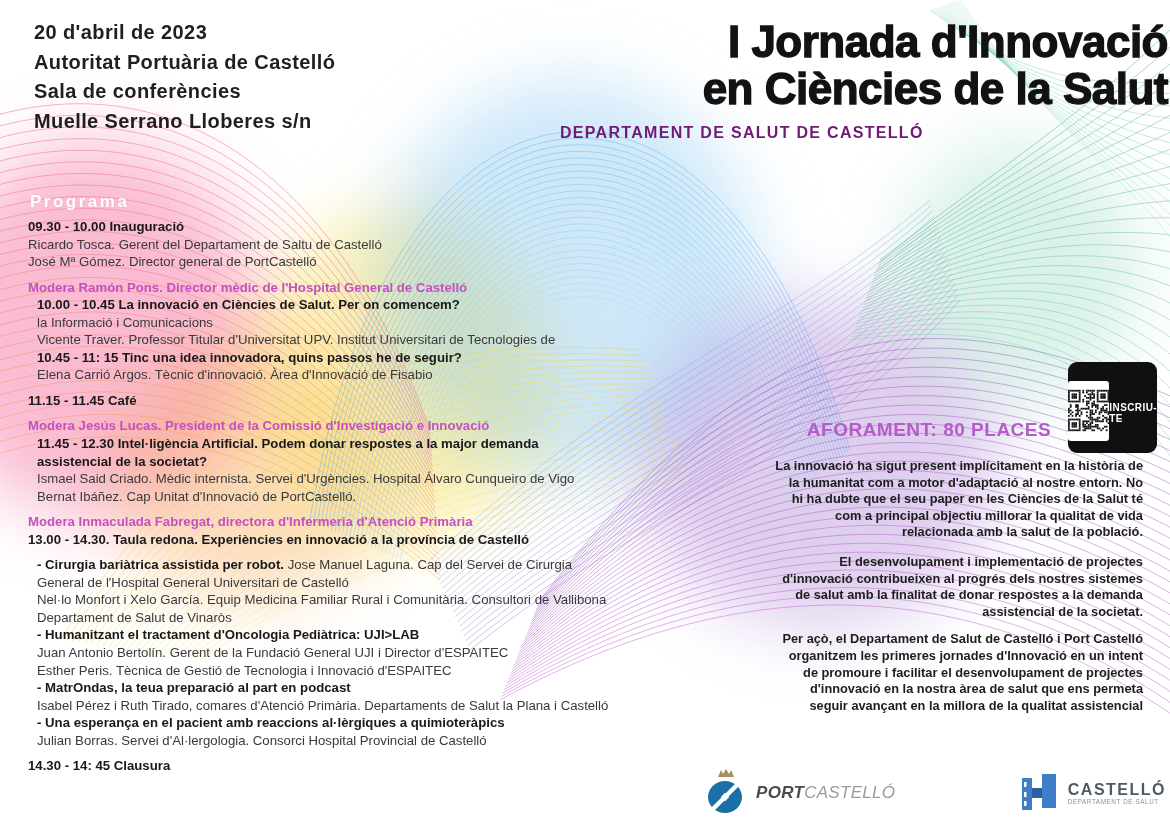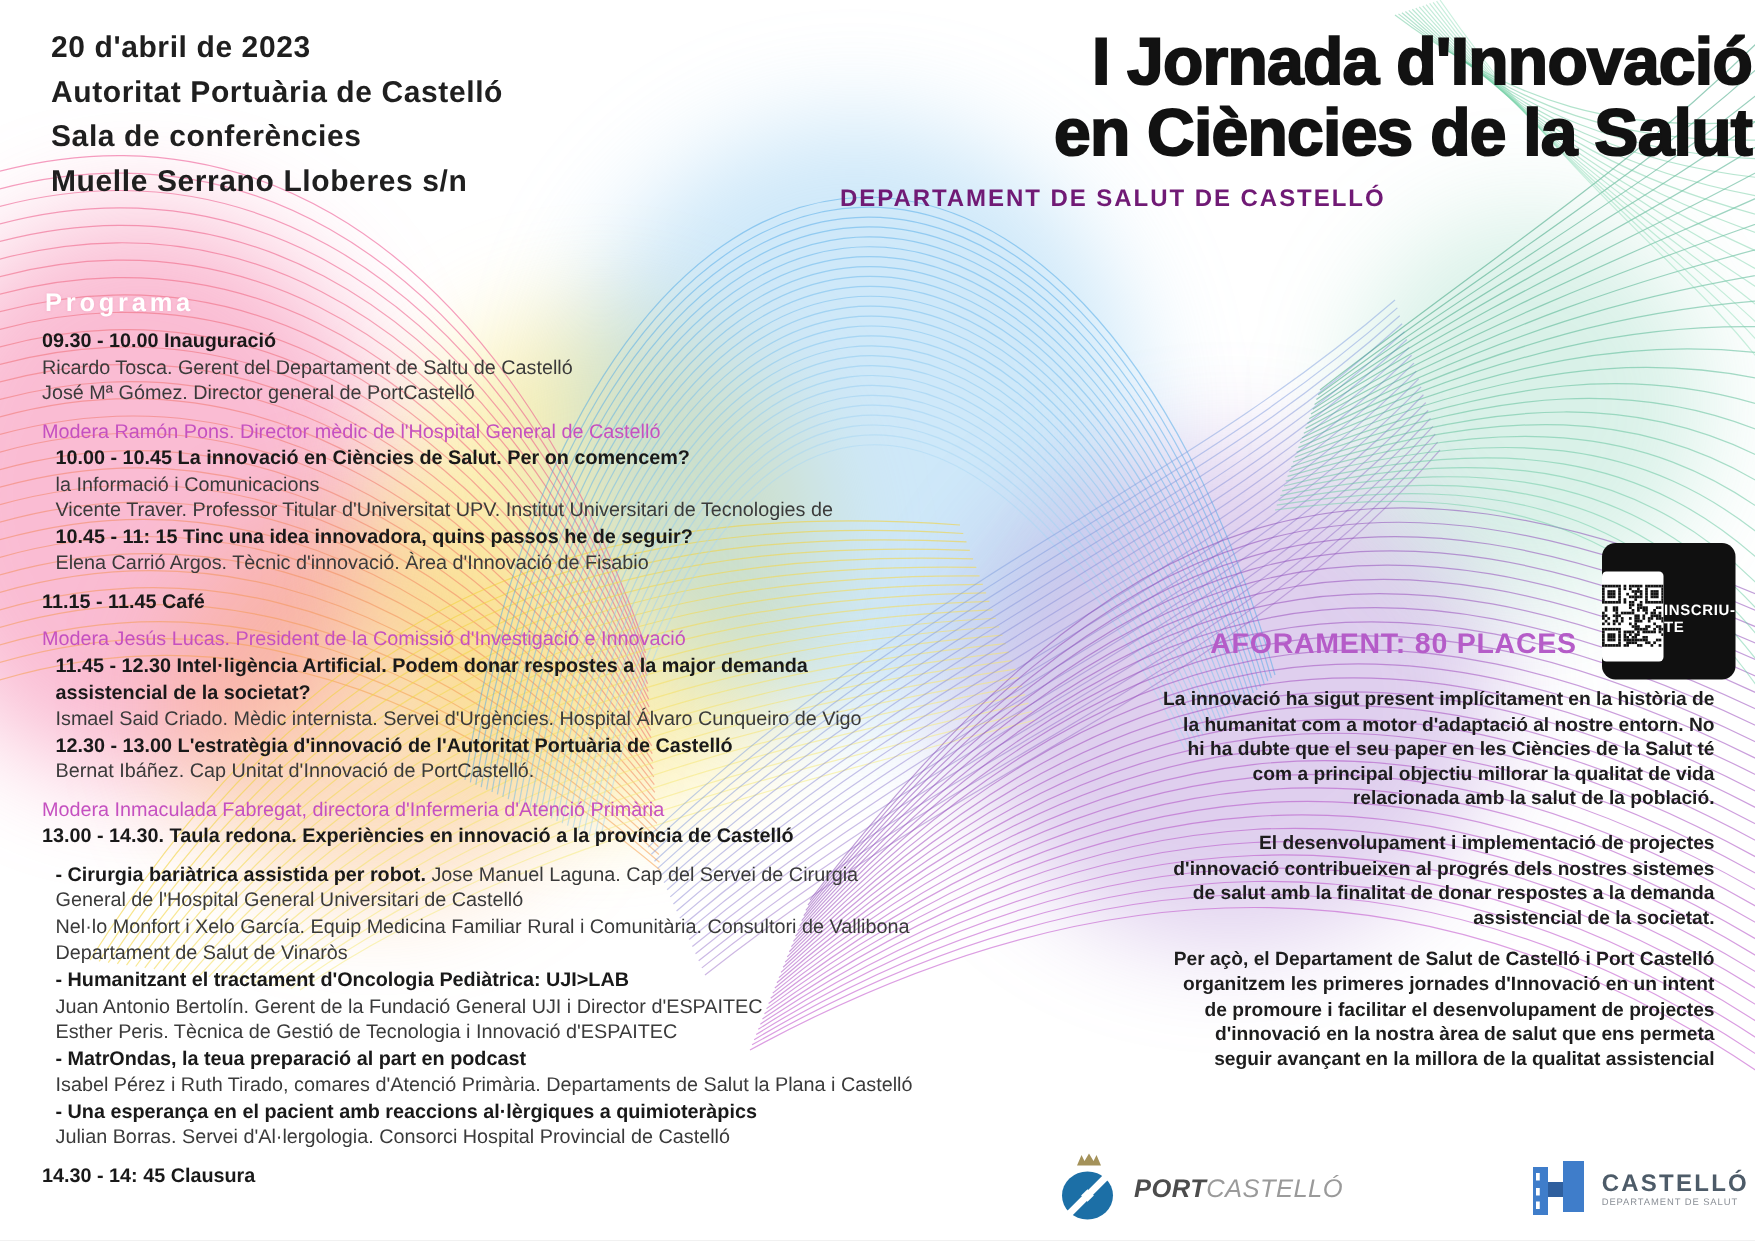--- a/index.html
+++ b/index.html
@@ -20,21 +20,21 @@
   .subtitle{left:560px;top:124px;width:603px;text-align:left;font-size:16px;font-weight:bold;
             letter-spacing:1.3px;color:#701a75;}
 
   
   .programa-heading{left:30px;top:192px;font-size:17px;font-weight:bold;color:#ffffff;
                     letter-spacing:2.5px;text-shadow:0 0 2px rgba(235,120,170,.35);}
   .program-list{left:28px;top:218px;width:706px;}
   .pl{font-size:13.2px;line-height:17.55px;white-space:nowrap;}
   .pl.time{font-weight:bold;color:#191919;}
   .pl.speaker{font-weight:normal;color:#3a3a3a;}
-  .pl.moderator{font-weight:normal;color:#c550c0;}
+  .pl.moderator{font-weight:bold;color:#c550c0;}
   .pl.mixed{color:#3a3a3a;}
   .pl.mixed b{color:#191919;}
   .pl.gap{margin-top:8px;}
   .pl.ind{padding-left:9px;}
 
   
   .capacity{left:795px;top:419px;width:268px;text-align:center;font-size:19px;font-weight:bold;
             letter-spacing:.5px;color:#b55cc8;}
   .qr-frame{left:1068px;top:362px;width:89px;height:91px;background:#101010;border-radius:9px;
             display:flex;flex-direction:row;align-items:center;padding-top:6px;box-sizing:border-box;}
@@ -265,21 +265,20 @@
       <div class="pl time ind">10.00 - 10.45 La innovació en Ciències de Salut. Per on comencem?</div>
       <div class="pl speaker ind">la Informació i Comunicacions</div>
       <div class="pl speaker ind">Vicente Traver. Professor Titular d'Universitat UPV. Institut Universitari de Tecnologies de</div>
       <div class="pl time ind">10.45 - 11: 15 Tinc una idea innovadora, quins passos he de seguir?</div>
       <div class="pl speaker ind">Elena Carrió Argos. Tècnic d'innovació. Àrea d'Innovació de Fisabio</div>
       <div class="pl time gap">11.15 - 11.45 Café</div>
       <div class="pl moderator gap">Modera Jesús Lucas. President de la Comissió d'Investigació e Innovació</div>
       <div class="pl time ind">11.45 - 12.30 Intel·ligència Artificial. Podem donar respostes a la major demanda</div>
       <div class="pl time ind">assistencial de la societat?</div>
       <div class="pl speaker ind">Ismael Said Criado. Mèdic internista. Servei d'Urgències. Hospital Álvaro Cunqueiro de Vigo</div>
-      <div class="pl time ind">12.30 - 13.00 L'estratègia d'innovació de l'Autoritat Portuària de Castelló</div>
       <div class="pl speaker ind">Bernat Ibáñez. Cap Unitat d'Innovació de PortCastelló.</div>
       <div class="pl moderator gap">Modera Inmaculada Fabregat, directora d'Infermeria d'Atenció Primària</div>
       <div class="pl time">13.00 - 14.30. Taula redona. Experiències en innovació a la província de Castelló</div>
       <div class="pl mixed gap ind"><b>- Cirurgia bariàtrica assistida per robot.</b> Jose Manuel Laguna. Cap del Servei de Cirurgia</div>
       <div class="pl speaker ind">General de l'Hospital General Universitari  de Castelló</div>
       <div class="pl speaker ind">Nel·lo Monfort i Xelo García. Equip Medicina Familiar Rural i Comunitària. Consultori de Vallibona</div>
       <div class="pl speaker ind">Departament de Salut de Vinaròs</div>
       <div class="pl time ind">- Humanitzant el tractament d'Oncologia Pediàtrica: UJI&gt;LAB</div>
       <div class="pl speaker ind">Juan Antonio Bertolín. Gerent de la Fundació General UJI i Director d'ESPAITEC</div>
       <div class="pl speaker ind">Esther Peris. Tècnica de Gestió de Tecnologia i Innovació d'ESPAITEC</div>

